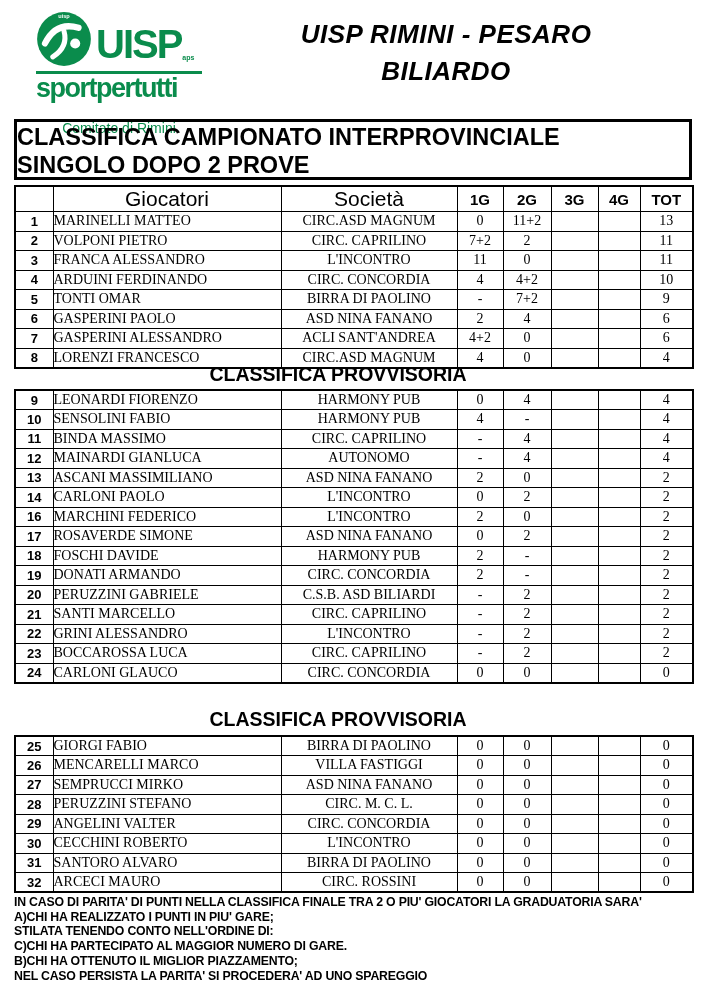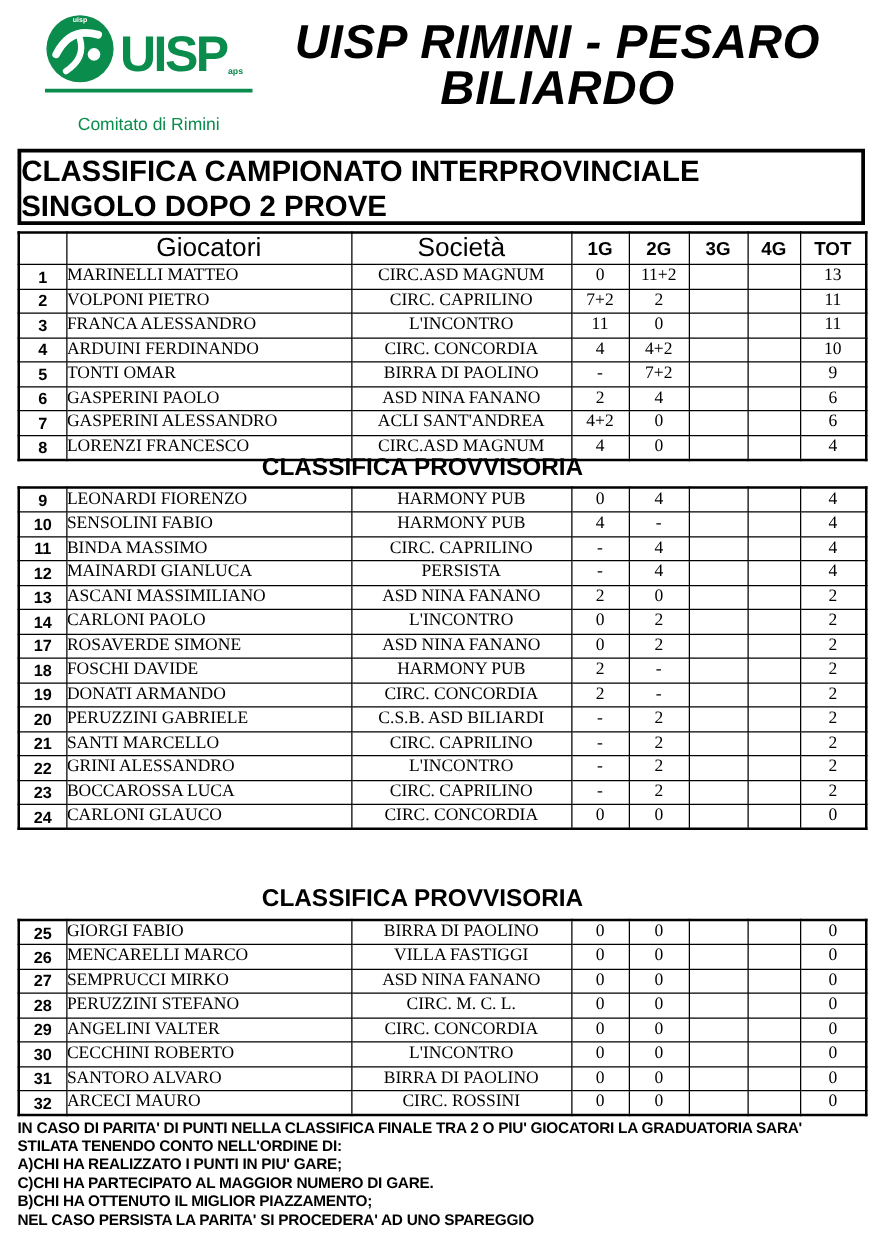--- a/index.html
+++ b/index.html
@@ -24,21 +24,21 @@
   .sportpertutti {
     font-size:27px; font-weight:bold; color:#0a8c4c;
     letter-spacing:-1.5px; line-height:29px; text-align:left;
   }
   .comitato { font-size:14px; color:#0a8c4c; text-align:center; margin-top:17px; }
 
   
   .header-title {
     position:absolute; left:200px; top:16px; width:492px;
     text-align:center; font-weight:bold; font-style:italic;
-    font-size:38px; line-height:37px; letter-spacing:0.5px;
+    font-size:26px; line-height:37px; letter-spacing:0.5px;
   }
 
   
   .title-box {
     position:absolute; left:14px; top:119px; width:678px; height:61px;
     border:3px solid #000; box-sizing:border-box;
     font-weight:bold; font-size:23.5px; line-height:28px;
     padding-top:1px;
   }
 
@@ -92,20 +92,21 @@
       <path d="M16 62 Q36 22 76 34" stroke="#ffffff" stroke-width="11" fill="none" stroke-linecap="round"></path>
       <path d="M30 86 Q58 68 50 40" stroke="#ffffff" stroke-width="9" fill="none" stroke-linecap="round"></path>
       <circle cx="70" cy="62" r="9" fill="#ffffff"></circle>
     </svg>
     <div class="uisp-wrap">
       <span class="uisp-text">UISP</span>
       <span class="aps-text">aps</span>
     </div>
   </div>
   <div class="logo-rule"></div>
+  <div class="sportpertutti">sportpertutti</div>
   <div class="comitato">Comitato di Rimini</div>
 </div>
 
 <div class="header-title">
   <div>UISP RIMINI - PESARO</div>
   <div>BILIARDO</div>
 </div>
 
 <div class="title-box">
   <div>CLASSIFICA CAMPIONATO INTERPROVINCIALE</div>
@@ -259,21 +260,21 @@
         <td class="soc">CIRC. CAPRILINO</td>
         <td class="val">-</td>
         <td class="val">4</td>
         <td class="val"></td>
         <td class="val"></td>
         <td class="val">4</td>
       </tr>
       <tr class="data">
         <td class="num">12</td>
         <td class="name">MAINARDI GIANLUCA</td>
-        <td class="soc">PERSISTA</td>
+        <td class="soc">AUTONOMO</td>
         <td class="val">-</td>
         <td class="val">4</td>
         <td class="val"></td>
         <td class="val"></td>
         <td class="val">4</td>
       </tr>
       <tr class="data">
         <td class="num">13</td>
         <td class="name">ASCANI MASSIMILIANO</td>
         <td class="soc">ASD NINA FANANO</td>
@@ -282,20 +283,30 @@
         <td class="val"></td>
         <td class="val"></td>
         <td class="val">2</td>
       </tr>
       <tr class="data">
         <td class="num">14</td>
         <td class="name">CARLONI PAOLO</td>
         <td class="soc">L'INCONTRO</td>
         <td class="val">0</td>
         <td class="val">2</td>
+        <td class="val"></td>
+        <td class="val"></td>
+        <td class="val">2</td>
+      </tr>
+      <tr class="data">
+        <td class="num">16</td>
+        <td class="name">MARCHINI FEDERICO</td>
+        <td class="soc">L'INCONTRO</td>
+        <td class="val">2</td>
+        <td class="val">0</td>
         <td class="val"></td>
         <td class="val"></td>
         <td class="val">2</td>
       </tr>
       <tr class="data">
         <td class="num">17</td>
         <td class="name">ROSAVERDE SIMONE</td>
         <td class="soc">ASD NINA FANANO</td>
         <td class="val">0</td>
         <td class="val">2</td>
@@ -468,18 +479,18 @@
         <td class="val">0</td>
         <td class="val"></td>
         <td class="val"></td>
         <td class="val">0</td>
       </tr>
     </tbody>
 </table>
 
 <div class="footer">
     <div>IN CASO DI PARITA' DI PUNTI NELLA CLASSIFICA FINALE TRA 2 O PIU' GIOCATORI LA GRADUATORIA SARA'</div>
+    <div>A)CHI HA REALIZZATO I PUNTI IN PIU' GARE;</div>
     <div>STILATA TENENDO CONTO NELL'ORDINE DI:</div>
-    <div>A)CHI HA REALIZZATO I PUNTI IN PIU' GARE;</div>
     <div>C)CHI HA PARTECIPATO AL MAGGIOR NUMERO DI GARE.</div>
     <div>B)CHI HA OTTENUTO IL MIGLIOR PIAZZAMENTO;</div>
     <div>NEL CASO PERSISTA LA PARITA' SI PROCEDERA' AD UNO SPAREGGIO</div>
   </div>
 
 </body></html>

